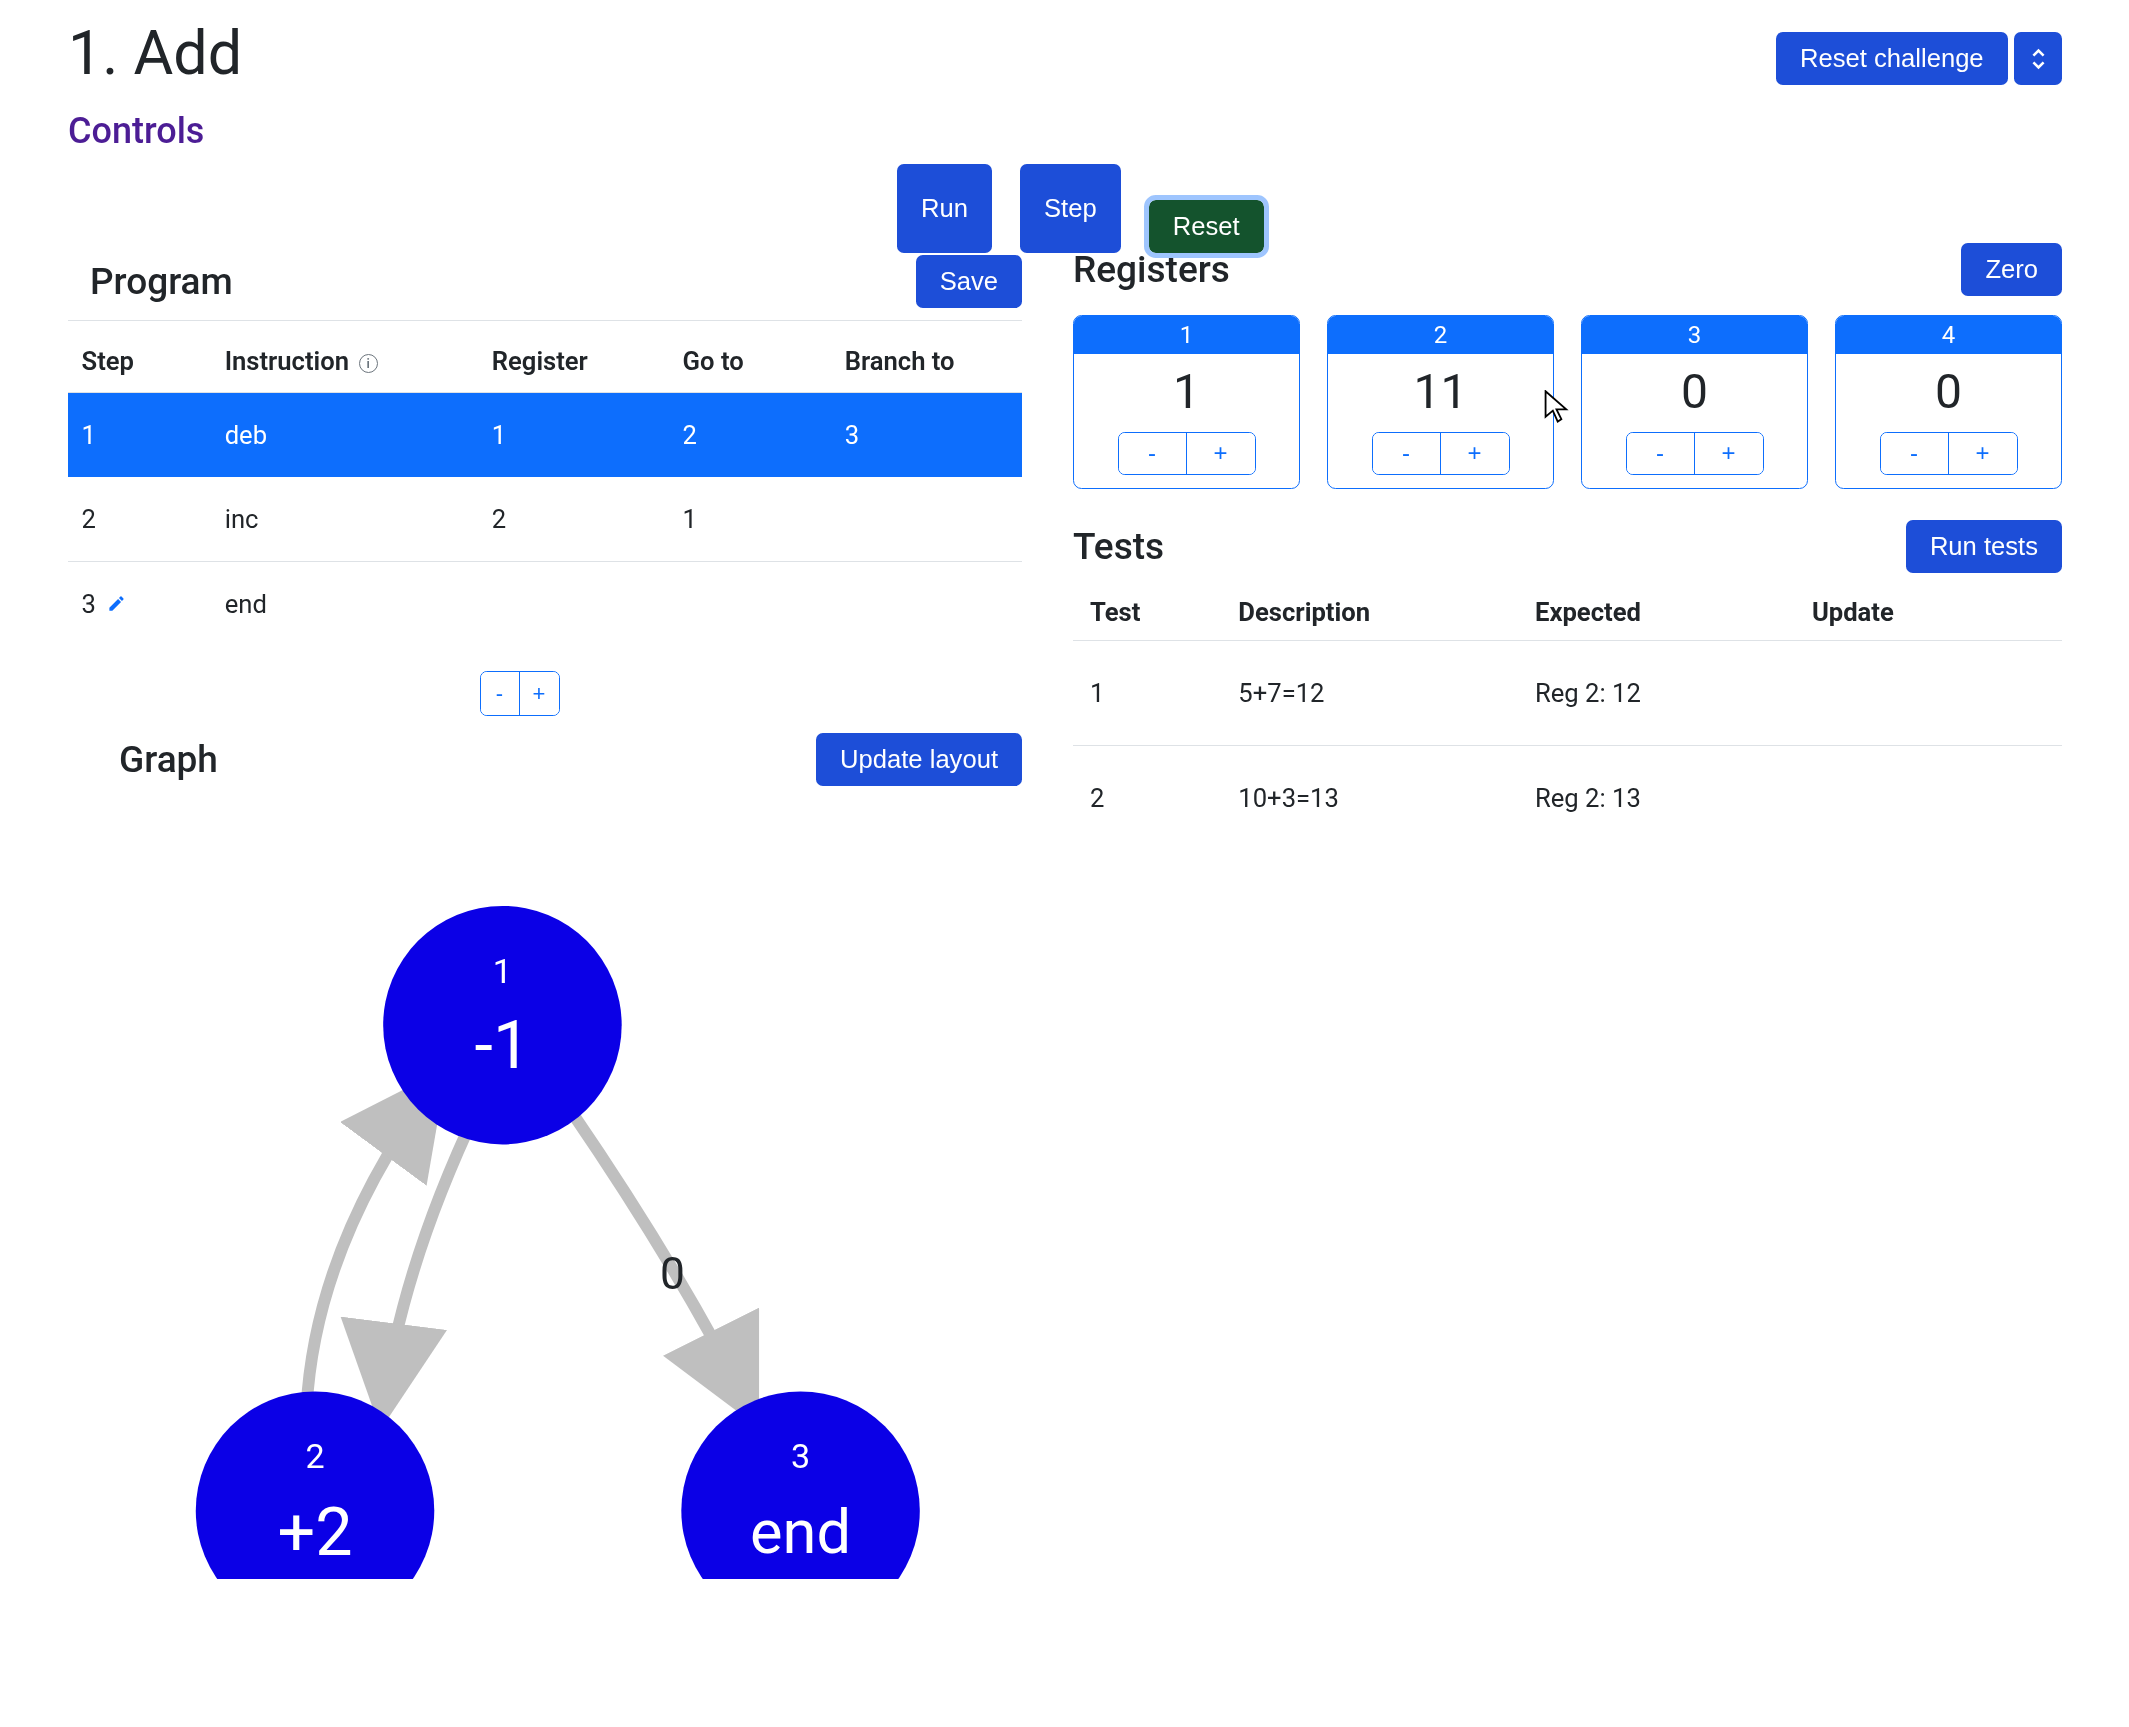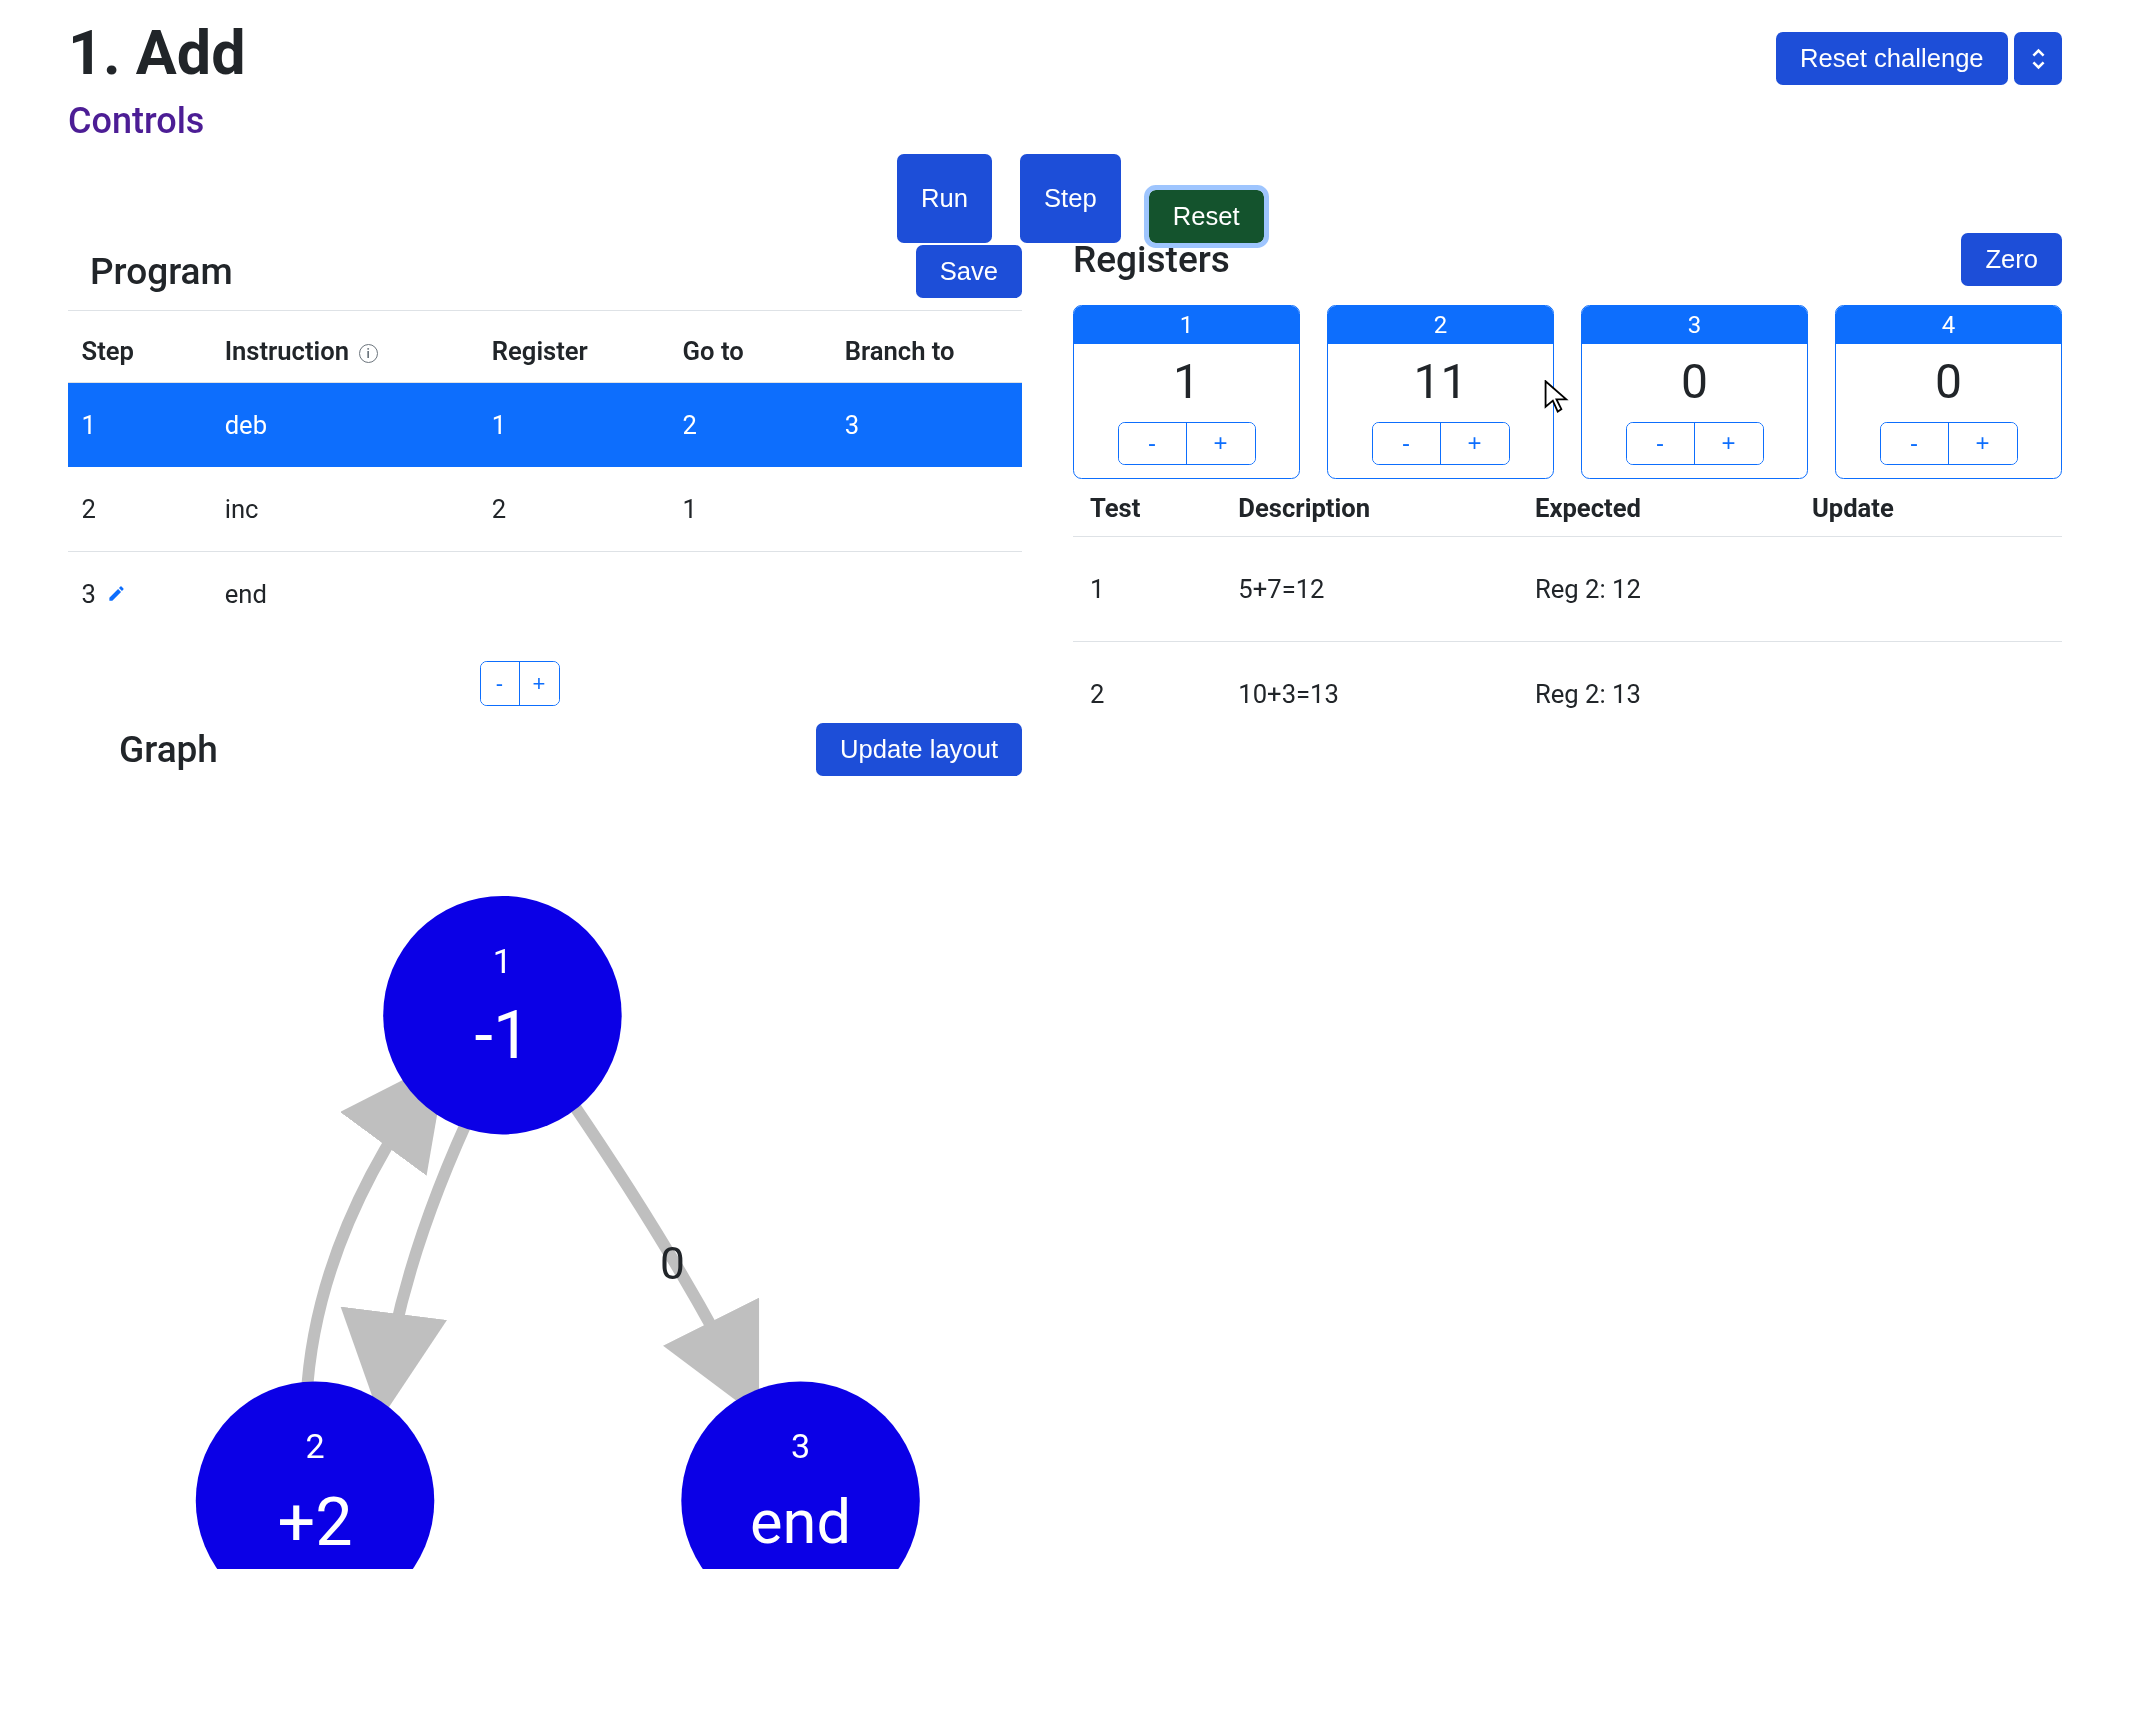--- a/index.html
+++ b/index.html
@@ -11,22 +11,22 @@
     width: 2130px;
   }
   .topbar {
     display: flex;
     justify-content: space-between;
     align-items: flex-start;
     margin-bottom: 3.4px;
   }
   .title-block h1 {
     font-size: 61px;
-    font-weight: 700;
-    margin-bottom: 11px;
+    font-weight: 400;
+    margin-bottom: 21px;
   }
   .title-block h2 {
     font-size: 36px;
     font-weight: 500;
     color: #4c1d95;
   }
   .topbar-buttons {
     display: flex;
     gap: 6.8px;
     margin-top: 15.3px;
@@ -372,20 +372,24 @@
           <button class="step-btn">-</button>
           <button class="step-btn">+</button>
         </div>
       </div>
 
       <svg class="cursor-icon" style="left:470px; top:75px" width="27" height="34" viewBox="0 0 20 28">
         <path d="M1 1 L1 22 L7 17 L11 26 L14 24 L10 16 L18 16 Z" fill="#fff" stroke="#000" stroke-width="1.5"></path>
       </svg>
     </div>
 
+    <div class="section-header tests-header">
+      <h3 style="padding-left:0">Tests</h3>
+      <button class="btn">Run tests</button>
+    </div>
 
     <table class="tests">
       <thead>
         <tr>
           <th style="width:15%">Test</th>
           <th style="width:30%">Description</th>
           <th style="width:28%">Expected</th>
           <th>Update</th>
         </tr>
       </thead>

